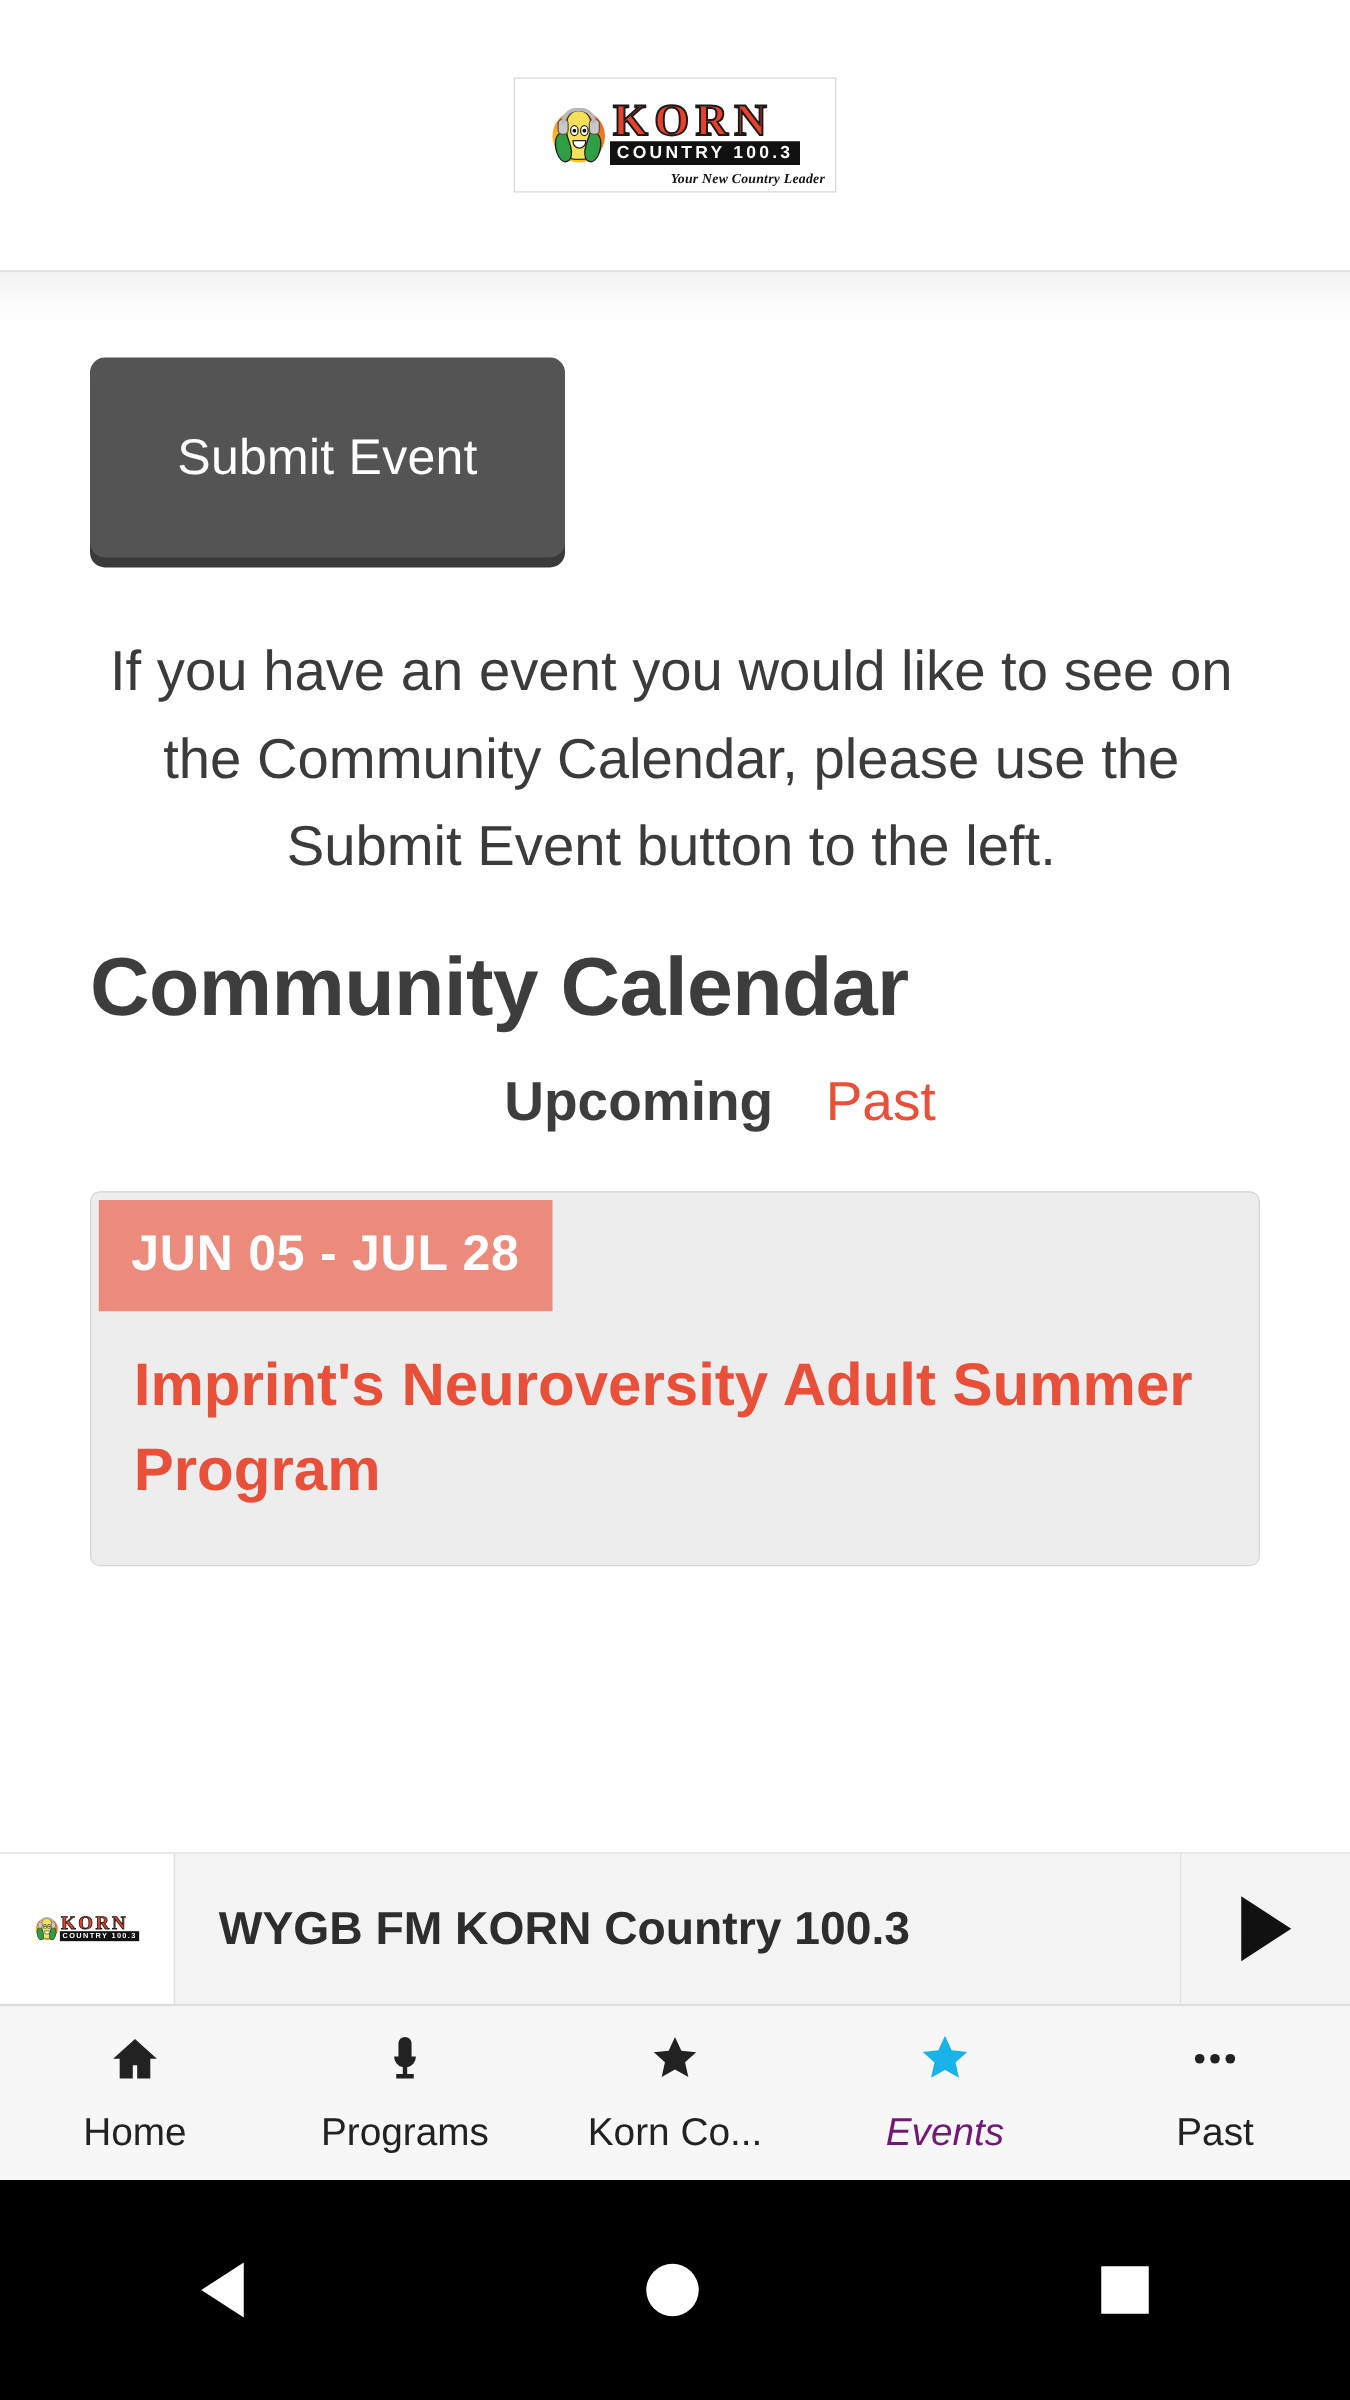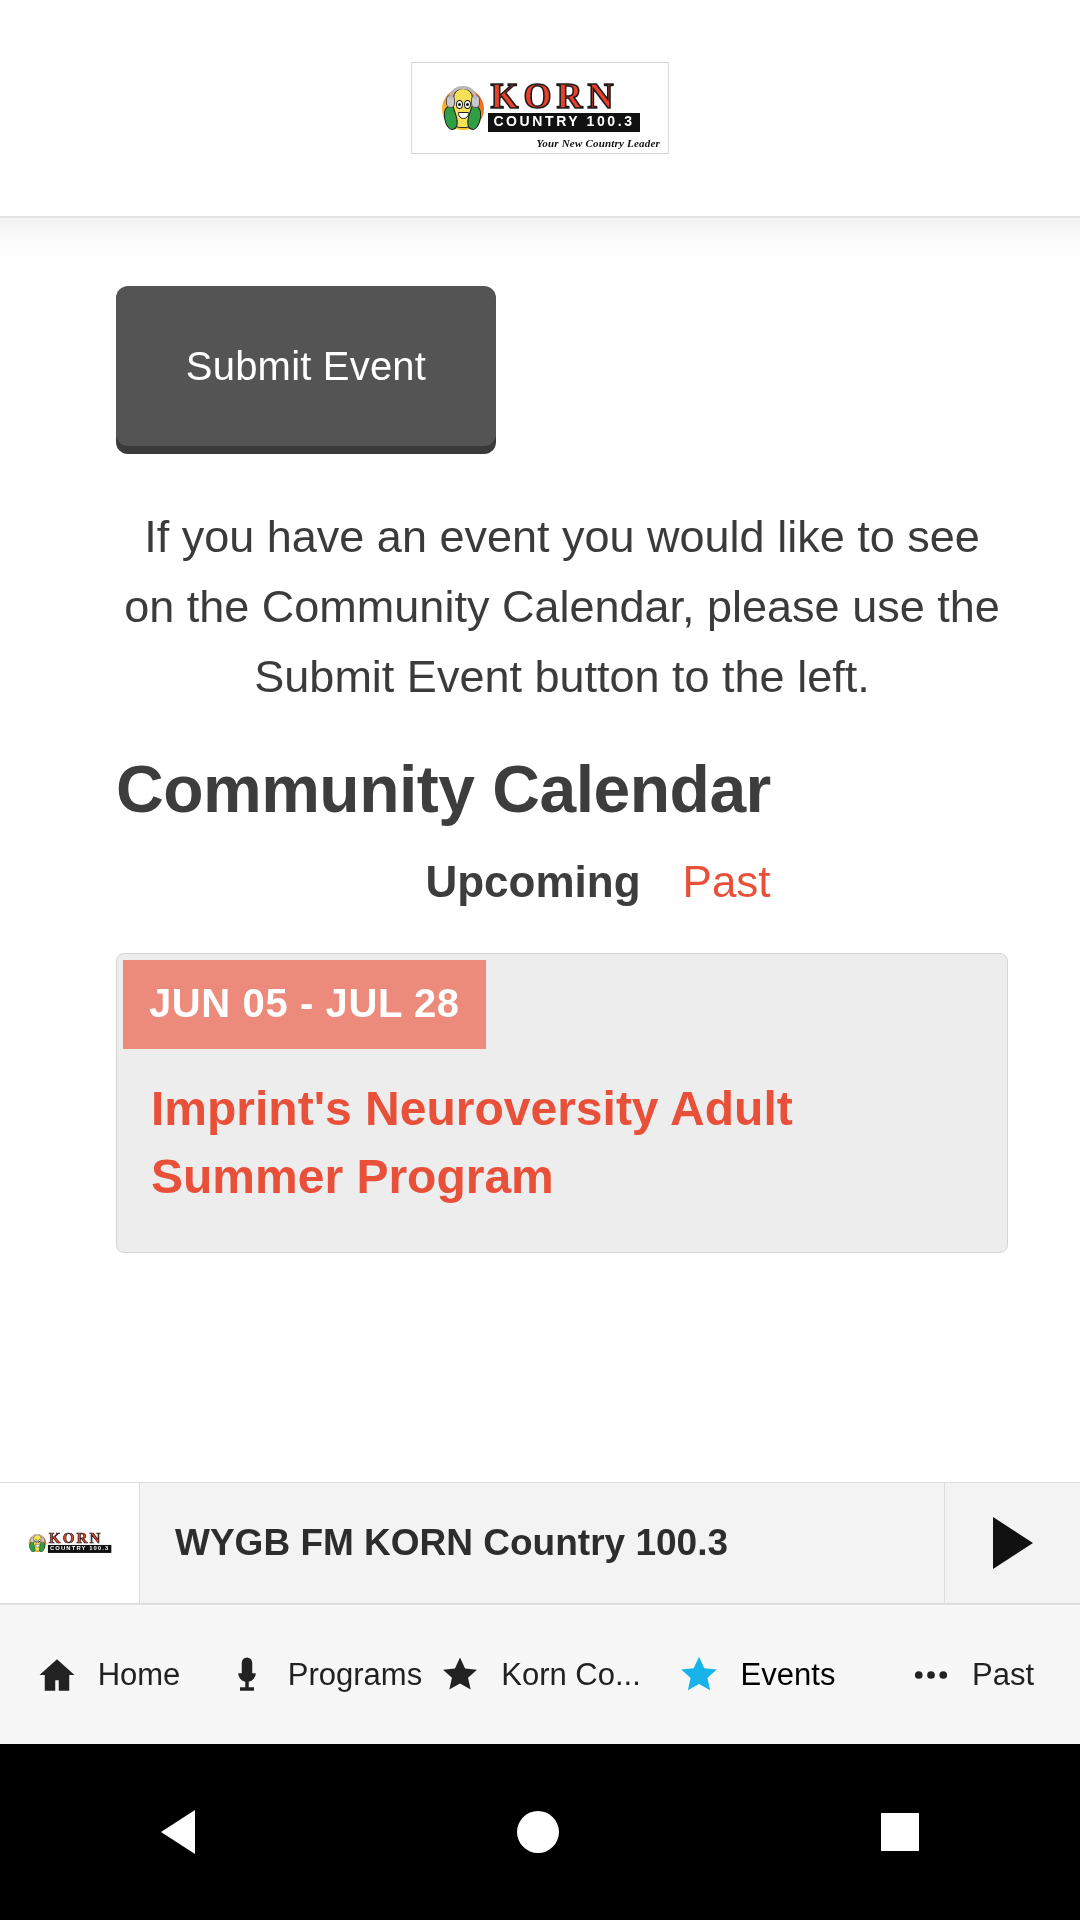--- a/index.html
+++ b/index.html
@@ -94,21 +94,20 @@
     font-family:"Liberation Serif", serif;
     font-style:italic; font-weight:bold;
     font-size:11px; color:#111; letter-spacing:0.2px;margin-top:15px;
   }
 
   
   .content {
     position:absolute; top:218px; left:0; width:1080px; height:1264px;
     background:linear-gradient(180deg,#f2f2f2 0%, #fbfbfb 22px, #ffffff 48px);
     overflow:hidden;
-    padding-left:44px;
   }
   .submit-btn {
     margin:68px 0 0 72px;
     width:380px; height:160px;
     background:#545454;
     border-radius:12px;
     box-shadow:0 8px 0 #3a3a3a;
     color:#ffffff;
     font-size:40px;
     display:flex; align-items:center; justify-content:center;
@@ -205,26 +204,26 @@
 
   
   .bottomnav {
     position:absolute; top:1604px; left:0; width:1080px; height:140px;
     background:#f7f7f7;
     border-top:1px solid #e0e0e0;
     display:flex;
   }
   .navitem {
     flex:1 1 0;
-    display:flex; flex-direction:row; align-items:center; justify-content:center;
+    display:flex; flex-direction:column; align-items:center; justify-content:center;
     gap:20px; cursor:pointer;
   }
   .navicon { height:42px; display:flex; align-items:center; justify-content:center; }
   .navlabel { font-size:31px; color:#222; }
-  .navitem.active .navlabel { color:#000000; }
+  .navitem.active .navlabel { color:#701a75;font-style:italic; }
 
   
   .sysbar {
     position:absolute; top:1744px; left:0; width:1080px; height:176px;
     background:#000000;
     display:flex; align-items:center; justify-content:space-around;
   }
   .sys-back {
     width:0; height:0;
     border-right:34px solid #ffffff;

